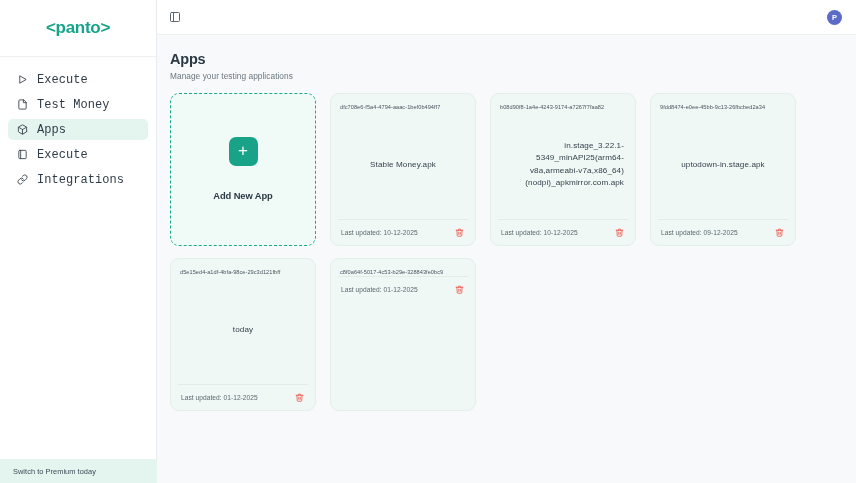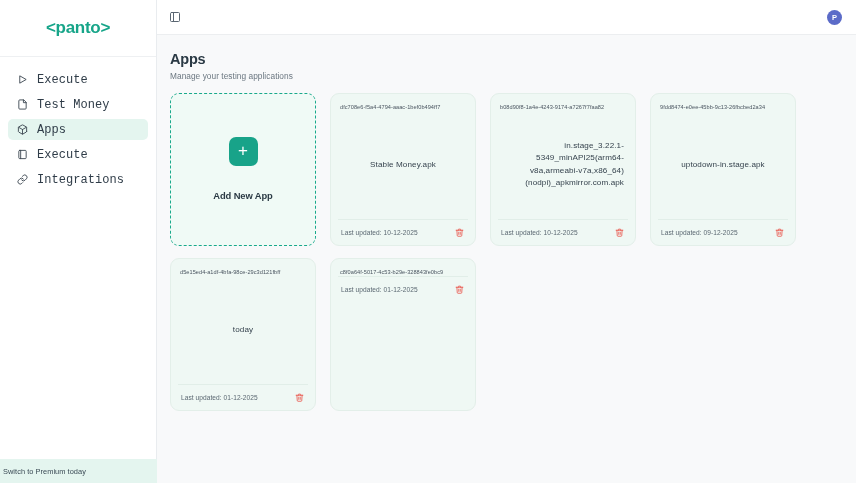--- a/index.html
+++ b/index.html
@@ -88,21 +88,21 @@
 
   .premium-banner {
     position: absolute;
     left: 0;
     bottom: 0;
     width: 157px;
     height: 24px;
     background: #e4f5ef;
     display: flex;
     align-items: center;
-    padding-left: 3px;
+    padding-left: 13px;
   }
   .premium-banner .pb-text {
     font-size: 7.4px;
     color: #3a4a55;
     letter-spacing: 0.05px;
   }
 
   
   .main {
     flex: 1;

